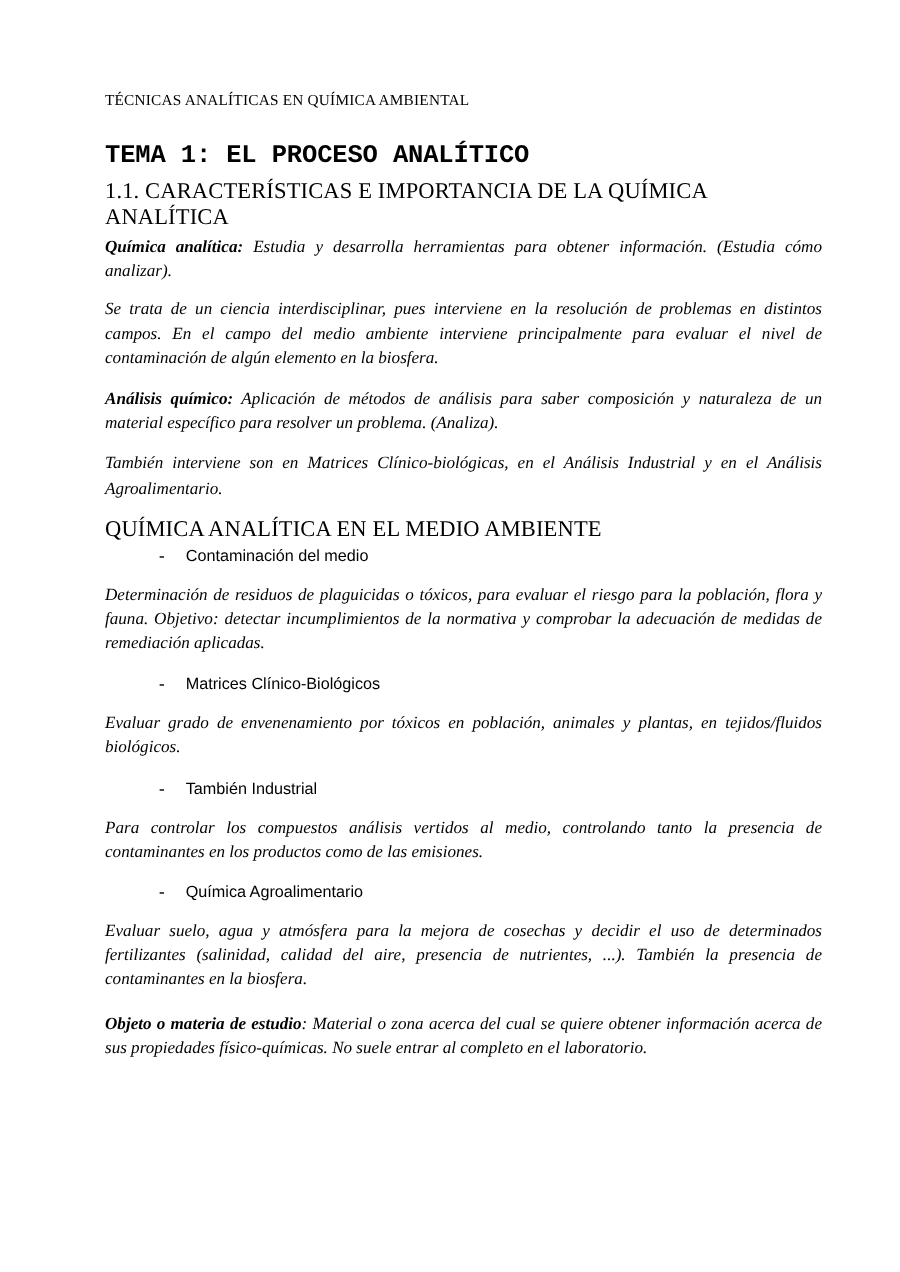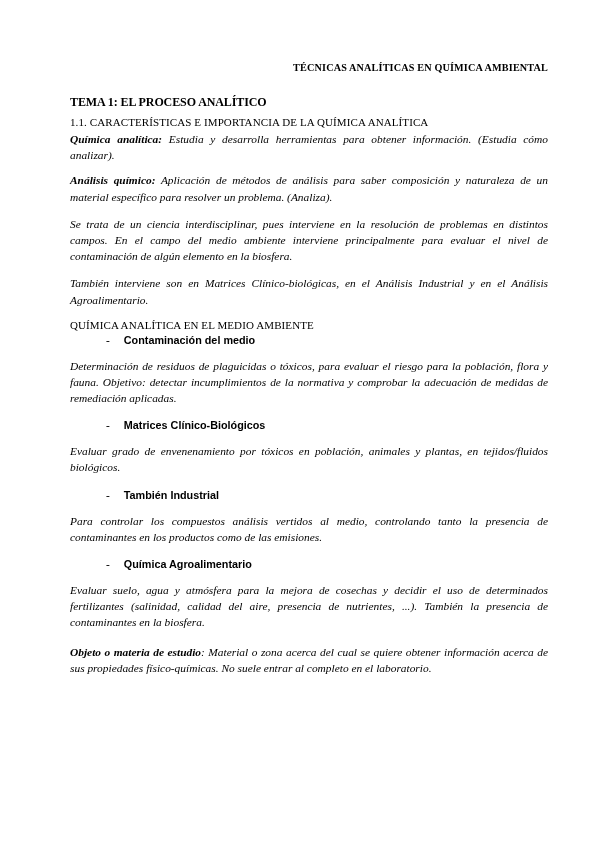--- a/index.html
+++ b/index.html
@@ -15,35 +15,35 @@
   }
   .page {
     position: relative;
     width: 600px;
     height: 848px;
     box-sizing: border-box;
     padding: 62px 52px 0 70px;
     background: #ffffff;
   }
   .doc-title {
-    text-align: right;
-    font-weight: bold;
+    text-align: left;
+    font-weight: normal;
     font-size: 10.2px;
     letter-spacing: 0.15px;
     margin: 0 0 22px 0;
   }
   h1.section-title {
-    font-family: Liberation Serif, serif;
-    font-size: 12px;
+    font-family: Liberation Mono, monospace;
+    font-size: 17px;
     font-weight: bold;
     margin: 0 0 6px 0;
     letter-spacing: -0.1px;
   }
   .subheading {
-    font-size: 11px;
+    font-size: 15px;
     margin: 0 0 3px 0;
     letter-spacing: 0.1px;
   }
   p {
     margin: 0 0 11px 0;
     font-size: 11.4px;
     line-height: 1.42;
     text-align: justify;
     font-style: italic;
   }
@@ -57,21 +57,21 @@
     margin: 0 0 3px 0;
     padding-left: 36px;
     display: flex;
     gap: 14px;
     font-size: 11.4px;
   }
   .bullet-dash {
     font-weight: bold;
   }
   .bullet-label {
-    font-weight: bold;
+    font-weight: normal;
     font-family: "Liberation Sans", sans-serif;
     font-size: 10.8px;
   }
   .body-after-bullet {
     margin-bottom: 13px;
     margin-top: 12px;
   }
 </style>
 </head>
 <body>
@@ -79,23 +79,23 @@
 <div class="page">
 
   <div class="doc-title">TÉCNICAS ANALÍTICAS EN QUÍMICA AMBIENTAL</div>
 
   <h1 class="section-title">TEMA 1: EL PROCESO ANALÍTICO</h1>
 
   <div class="subheading">1.1. CARACTERÍSTICAS E IMPORTANCIA DE LA QUÍMICA ANALÍTICA</div>
 
   <p class="tight"><span class="lead">Química analítica:</span><span> Estudia y desarrolla herramientas para obtener información. (Estudia cómo analizar).</span></p>
 
+  <p>Se trata de  un ciencia interdisciplinar, pues interviene en la resolución de problemas en distintos campos. En el campo del medio ambiente interviene principalmente para evaluar el nivel de contaminación de algún elemento en la biosfera.</p>
+
   <p><span class="lead">Análisis químico:</span><span> Aplicación de métodos de análisis para saber composición y naturaleza de un material específico para resolver un problema. (Analiza).</span></p>
-
-  <p>Se trata de  un ciencia interdisciplinar, pues interviene en la resolución de problemas en distintos campos. En el campo del medio ambiente interviene principalmente para evaluar el nivel de contaminación de algún elemento en la biosfera.</p>
 
   <p>También interviene son en Matrices Clínico-biológicas, en el Análisis Industrial y en el Análisis Agroalimentario.</p>
 
   <div class="subheading">QUÍMICA ANALÍTICA EN EL MEDIO AMBIENTE</div>
 
   <div class="bullet-block">
     <span class="bullet-dash">-</span>
     <span class="bullet-label">Contaminación del medio</span>
   </div>
   <p class="body-after-bullet">Determinación de residuos de plaguicidas o tóxicos, para evaluar el riesgo para la población, flora y fauna. Objetivo: detectar incumplimientos de la normativa y comprobar la adecuación de medidas de remediación aplicadas.</p>

